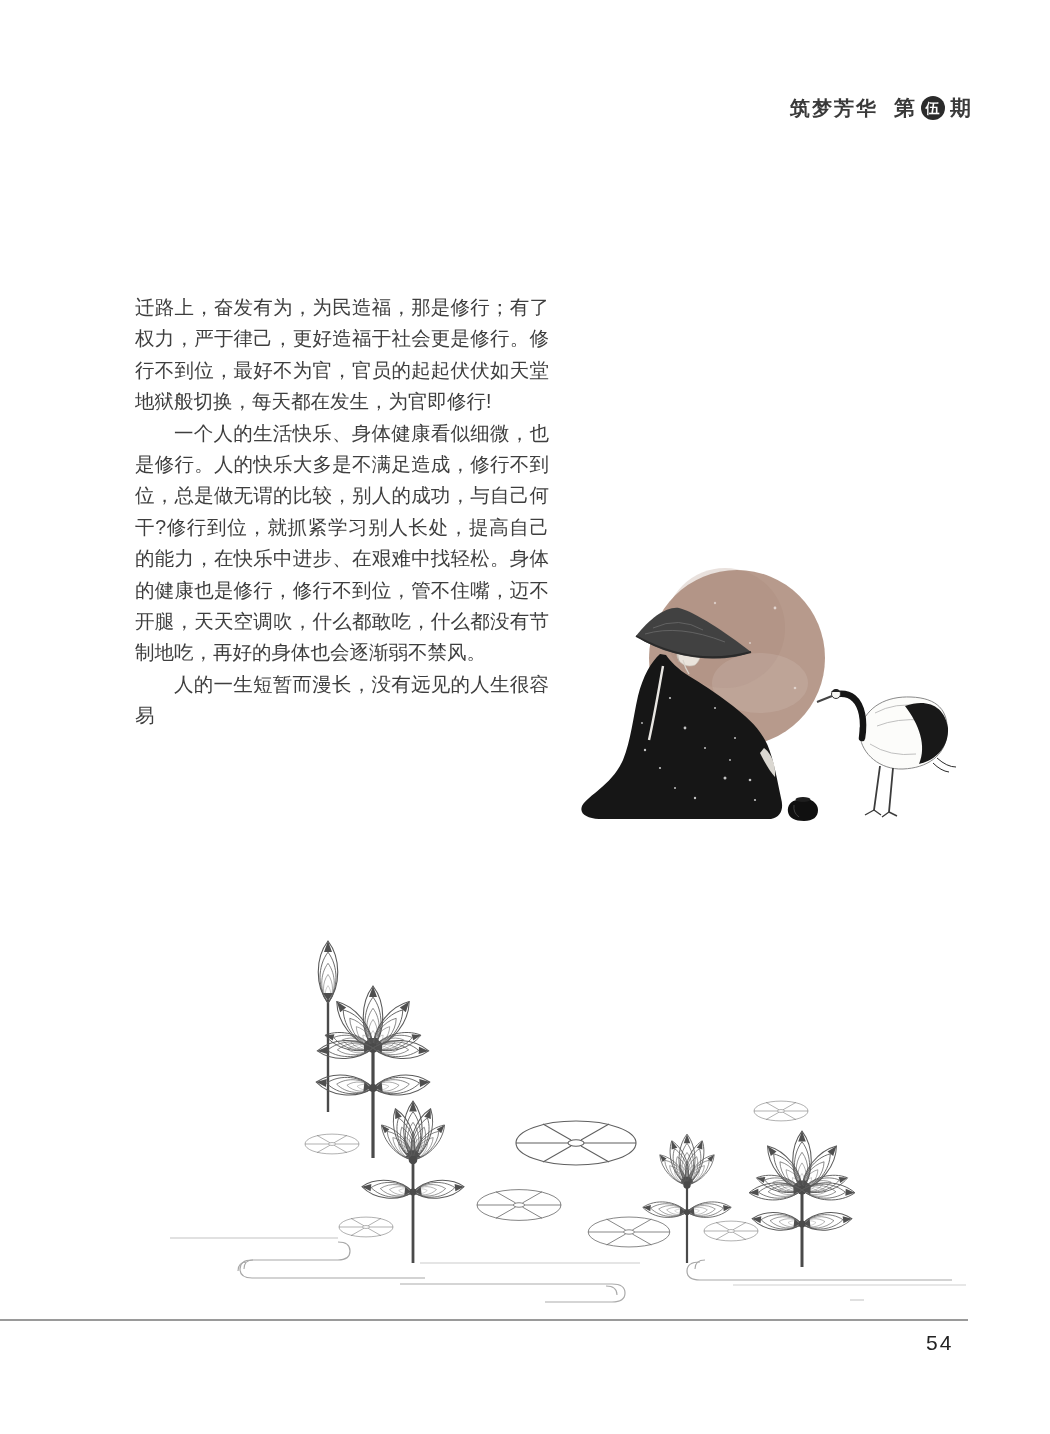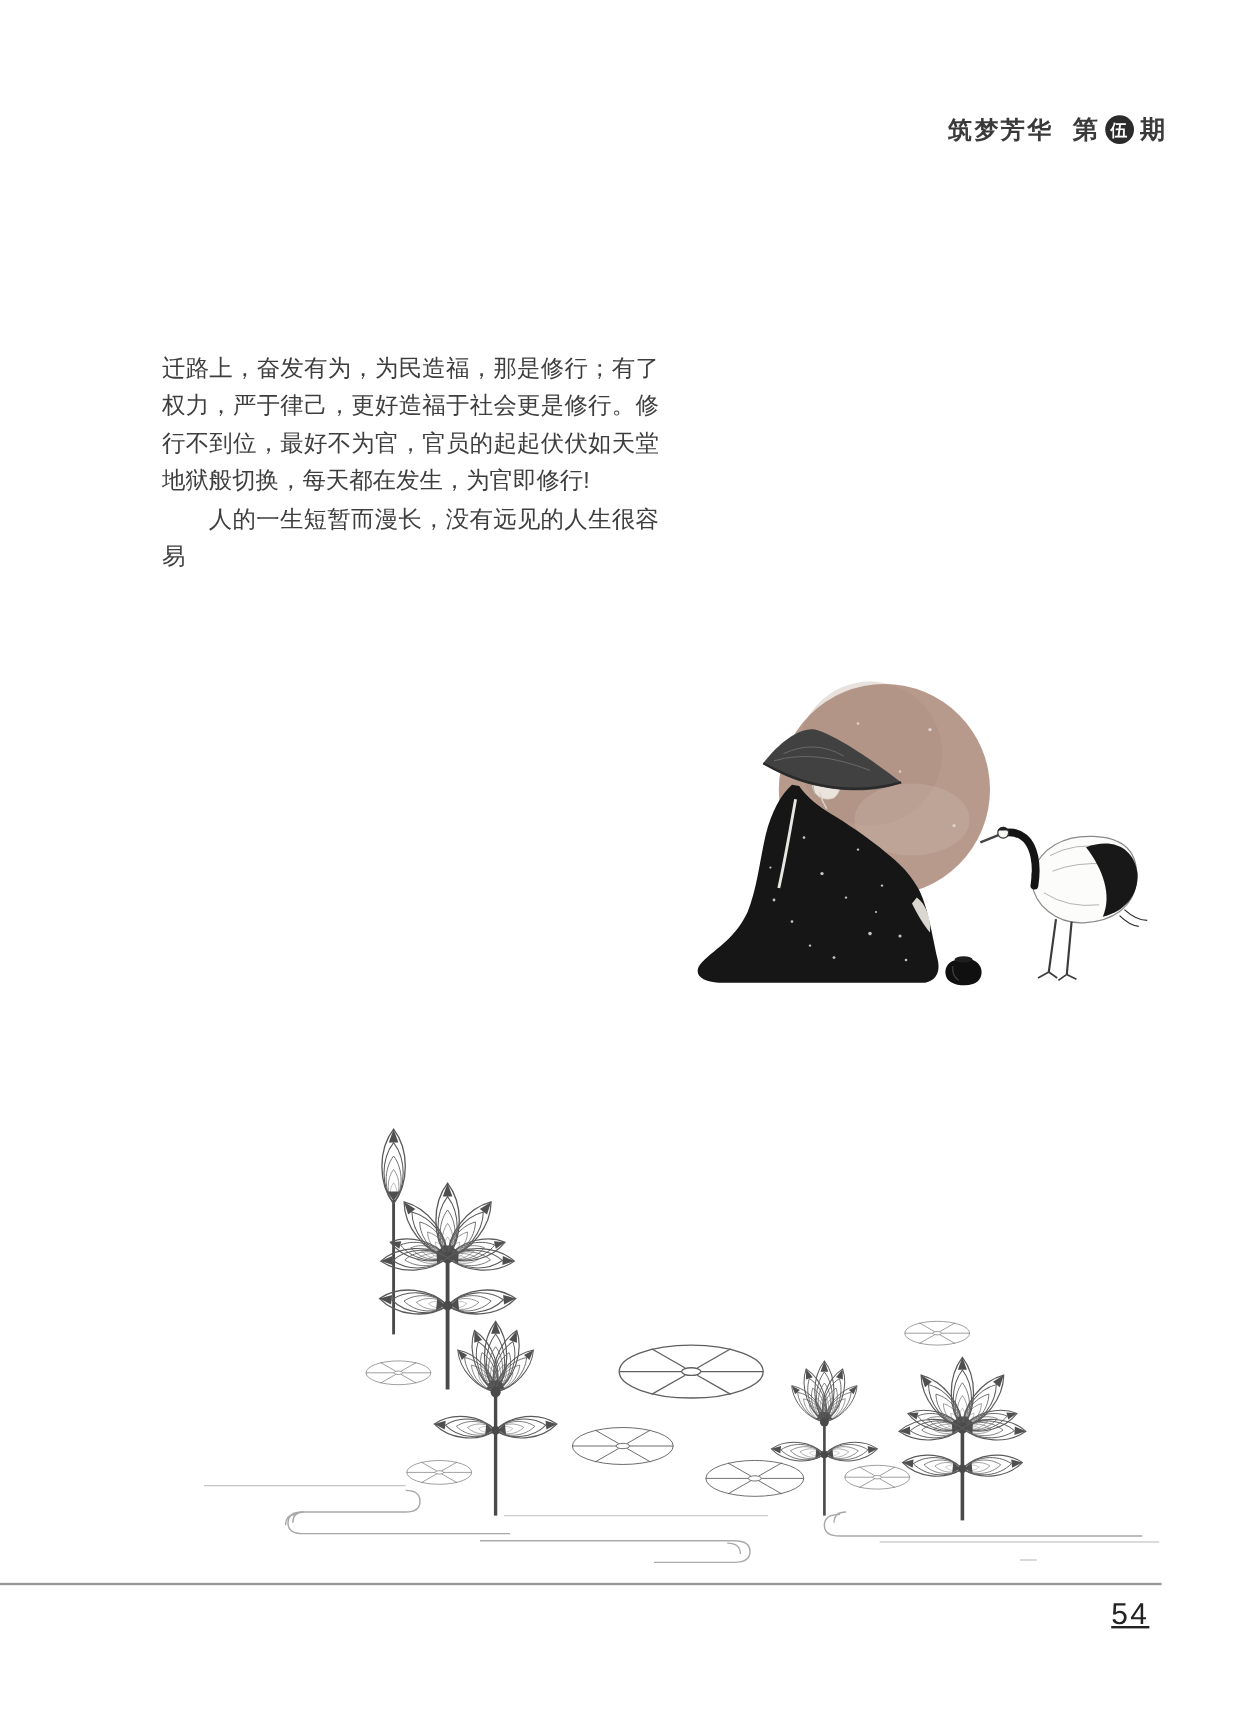--- a/index.html
+++ b/index.html
@@ -30,41 +30,42 @@
     text-align:justify;text-justify:inter-character;
   }
   .col p{margin:0;}
   .col p.indent{text-indent:2em;}
   
   .ink-illustration{position:absolute;left:575px;top:548px;width:440px;height:315px;}
   .lotus-decoration{position:absolute;left:0;top:940px;width:1050px;height:382px;}
   
   .footer-rule{position:absolute;left:0;top:1319px;width:968px;height:2px;background:#9a9a9a;}
   .page-number{
-    position:absolute;left:926px;top:1331px;font-size:25px;letter-spacing:2px;
-    color:#222222;font-weight:400;text-decoration:underline;
+    position:absolute;left:926px;top:1331px;font-size:21px;letter-spacing:2px;
+    color:#222222;font-weight:400;
   }
 </style>
 </head>
 <body>
 
 <div class="page">
 
   <div class="masthead">
     <span class="title">筑梦芳华</span>
     <span class="issue">
       <span>第</span>
       <span class="issue-badge">伍</span>
       <span>期</span>
     </span>
   </div>
 
   <div class="columns">
     <div class="col">
       <p>迁路上，奋发有为，为民造福，那是修行；有了权力，严于律己，更好造福于社会更是修行。修行不到位，最好不为官，官员的起起伏伏如天堂地狱般切换，每天都在发生，为官即修行!</p>
+      <p class="indent">一个人的生活快乐、身体健康看似细微，也是修行。人的快乐大多是不满足造成，修行不到位，总是做无谓的比较，别人的成功，与自己何干?修行到位，就抓紧学习别人长处，提高自己的能力，在快乐中进步、在艰难中找轻松。身体的健康也是修行，修行不到位，管不住嘴，迈不开腿，天天空调吹，什么都敢吃，什么都没有节制地吃，再好的身体也会逐渐弱不禁风。</p>
       <p class="indent">人的一生短暂而漫长，没有远见的人生很容易</p>
     </div>
   </div>
 
   <svg class="ink-illustration" viewBox="0 0 440 315">
 
     <g>
       <circle cx="162" cy="110" r="88" fill="#b19182" opacity="0.92"></circle>
       <circle cx="150" cy="80" r="60" fill="#a88876" opacity="0.25"></circle>
       <ellipse cx="185" cy="135" rx="48" ry="30" fill="#ffffff" opacity="0.10"></ellipse>

